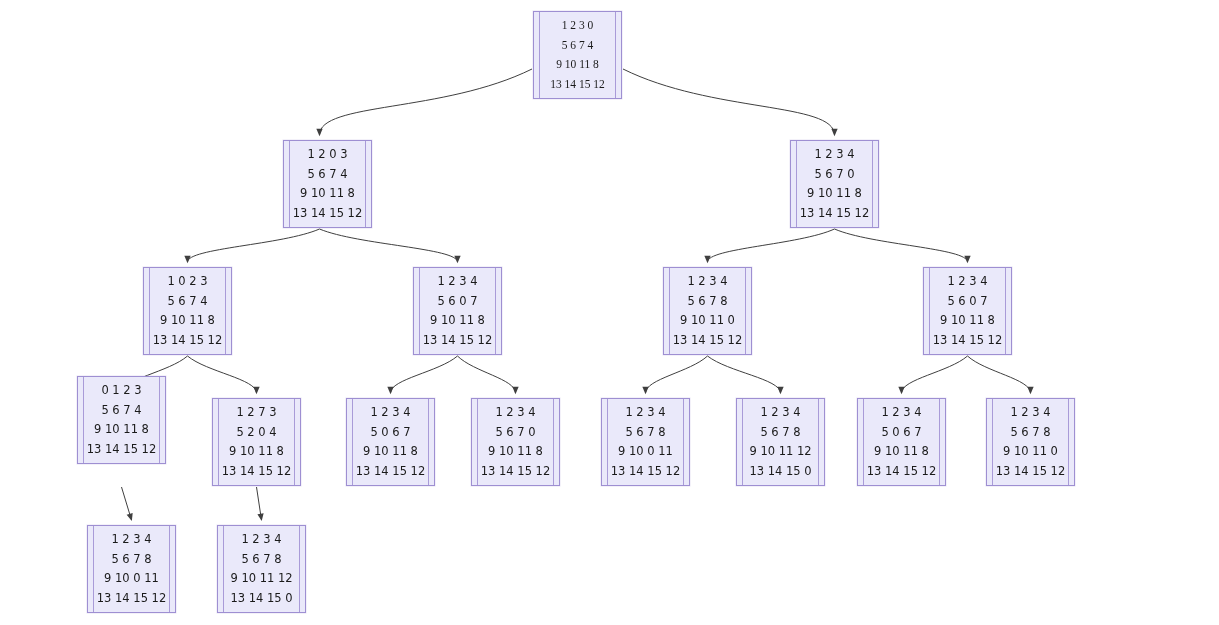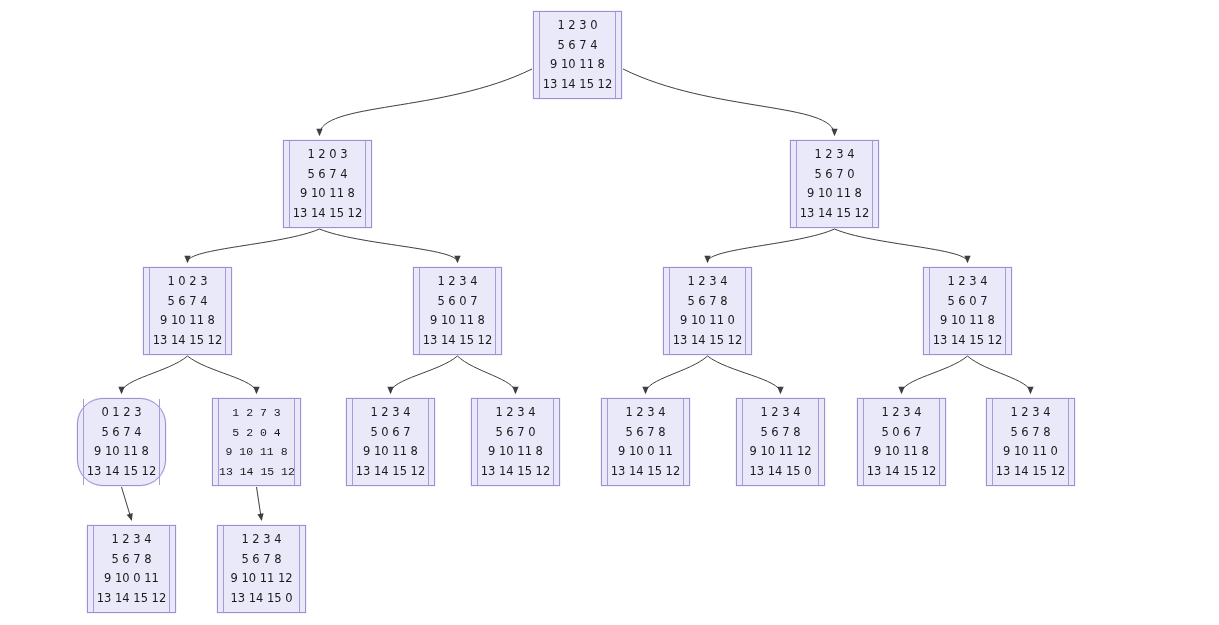--- a/index.html
+++ b/index.html
@@ -78,21 +78,21 @@
         <path d="M 457.5 356 C 473.74 372, 515.5 379, 515.5 393" fill="none" stroke="#3f3f3f" stroke-width="1" marker-end="url(#arrow)"></path>
         <path d="M 707.5 356 C 690.14 372, 645.5 379, 645.5 393" fill="none" stroke="#3f3f3f" stroke-width="1" marker-end="url(#arrow)"></path>
         <path d="M 707.5 356 C 727.94 372, 780.5 379, 780.5 393" fill="none" stroke="#3f3f3f" stroke-width="1" marker-end="url(#arrow)"></path>
         <path d="M 967.5 356 C 949.02 372, 901.5 379, 901.5 393" fill="none" stroke="#3f3f3f" stroke-width="1" marker-end="url(#arrow)"></path>
         <path d="M 967.5 356 C 985.14 372, 1030.5 379, 1030.5 393" fill="none" stroke="#3f3f3f" stroke-width="1" marker-end="url(#arrow)"></path>
         <path d="M 121.5 487 L 131.5 520" fill="none" stroke="#3f3f3f" stroke-width="1" marker-end="url(#arrow)"></path>
         <path d="M 256.5 487 L 261.5 520" fill="none" stroke="#3f3f3f" stroke-width="1" marker-end="url(#arrow)"></path>
       </g>
   </svg>
 
-<div class="node" style="left: 533px; top: 11px;">
+<div class="node" style="left: 533px; top: 11px; font-family: Liberation Serif, serif;">
     <div class="strip strip-left"></div>
     <div class="strip strip-right"></div>
     <div class="rows">
         <div class="row">1 2 3 0</div>
         <div class="row">5 6 7 4</div>
         <div class="row">9 10 11 8</div>
         <div class="row">13 14 15 12</div>
       </div>
   </div>
     <div class="node" style="left: 283px; top: 140px;">
@@ -148,31 +148,31 @@
     <div class="node" style="left: 923px; top: 267px;">
     <div class="strip strip-left"></div>
     <div class="strip strip-right"></div>
     <div class="rows">
         <div class="row">1 2 3 4</div>
         <div class="row">5 6 0 7</div>
         <div class="row">9 10 11 8</div>
         <div class="row">13 14 15 12</div>
       </div>
   </div>
-    <div class="node" style="left: 77px; top: 398px; border-radius: 26px;">
+    <div class="node" style="left: 77px; top: 376px;">
     <div class="strip strip-left"></div>
     <div class="strip strip-right"></div>
     <div class="rows">
         <div class="row">0 1 2 3</div>
         <div class="row">5 6 7 4</div>
         <div class="row">9 10 11 8</div>
         <div class="row">13 14 15 12</div>
       </div>
   </div>
-    <div class="node" style="left: 212px; top: 398px; font-family: Liberation Mono, monospace;">
+    <div class="node" style="left: 212px; top: 398px;">
     <div class="strip strip-left"></div>
     <div class="strip strip-right"></div>
     <div class="rows">
         <div class="row">1 2 7 3</div>
         <div class="row">5 2 0 4</div>
         <div class="row">9 10 11 8</div>
         <div class="row">13 14 15 12</div>
       </div>
   </div>
     <div class="node" style="left: 346px; top: 398px;">

